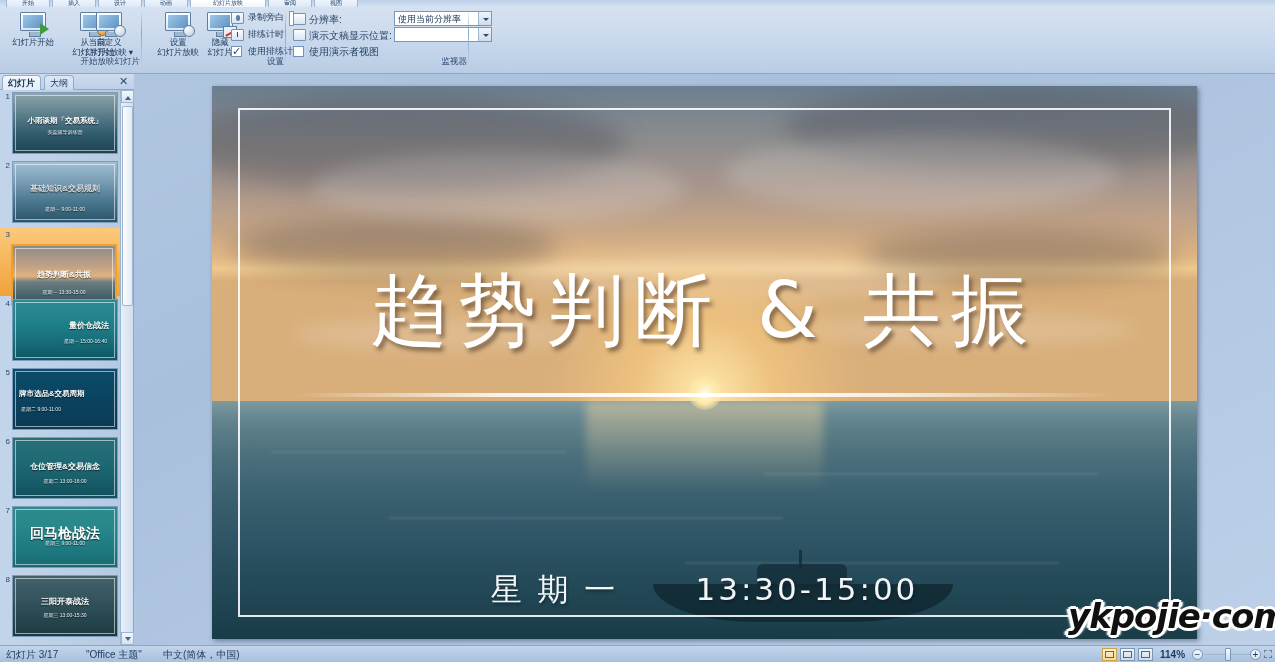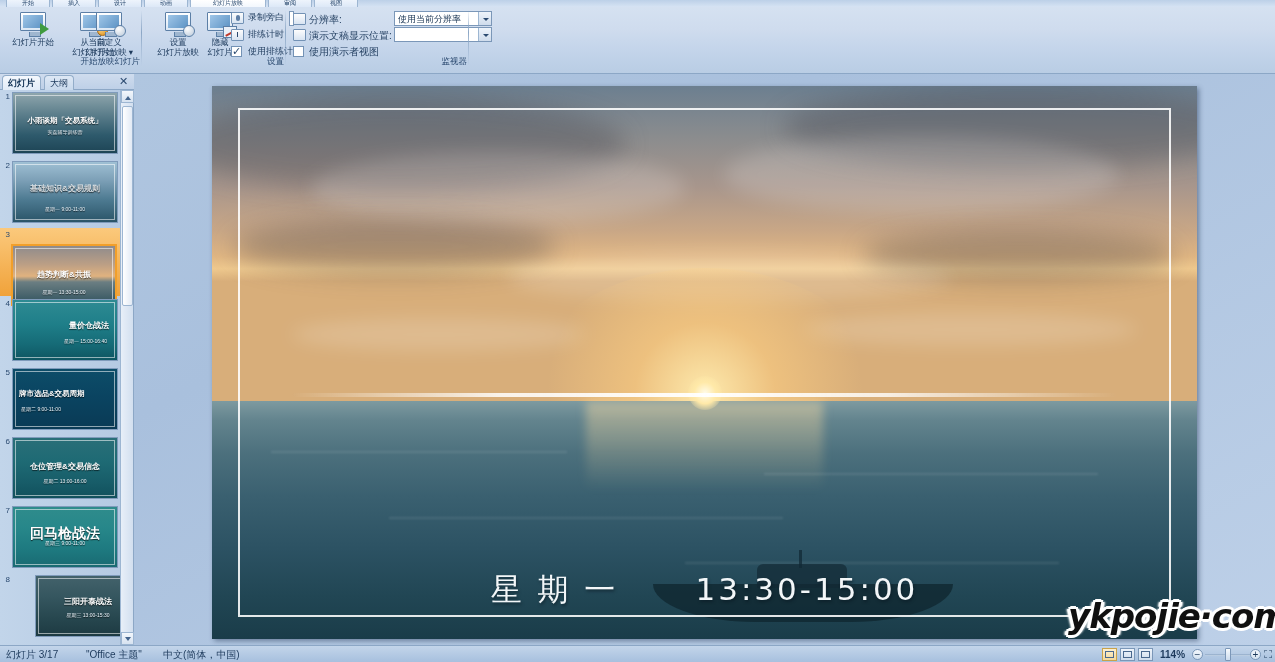--- a/index.html
+++ b/index.html
@@ -495,21 +495,21 @@
         <div class="thumbnum">7</div>
         <div class="thumbframe" style="background:linear-gradient(to bottom,#2f8c8c 0%,#27878a 35%,#1e7a80 70%,#196a72 100%);">
           <div class="thumbinner"></div>
           <div class="thumbtitle" style="top:18px; font-size:14px;">回马枪战法</div>
           <div class="thumbsub" style="top:33px;">星期三    9:00-11:00</div>
         </div>
       </div>
 
       <div class="thumbrow" style="top:483px;">
         <div class="thumbnum">8</div>
-        <div class="thumbframe" style="background:linear-gradient(to bottom,#43626b 0%,#35565f 35%,#27474f 70%,#1d3a42 100%);margin-left:23px;">
+        <div class="thumbframe" style="background:linear-gradient(to bottom,#43626b 0%,#35565f 35%,#27474f 70%,#1d3a42 100%);">
           <div class="thumbinner"></div>
           <div class="thumbtitle" style="top:20px; font-size:8px;">三阳开泰战法</div>
           <div class="thumbsub" style="top:36px;">星期三    13:00-15:30</div>
         </div>
       </div>
     </div>
 
     <div class="pane-scroll">
       <div class="sc-up"></div>
       <div class="sc-thumb"></div>
@@ -539,20 +539,21 @@
         <div class="wave" style="left:56%; top:70%; width:34%;"></div>
         <div class="wave" style="left:18%; top:78%; width:40%;"></div>
         <div class="wave" style="left:48%; top:86%; width:38%;"></div>
         <div class="boat">
           <div class="boat-hull"></div>
           <div class="boat-cab"></div>
           <div class="boat-mast"></div>
         </div>
       </div>
       <div class="framebox"></div>
+      <div class="slide-title">趋势判断 &amp; 共振</div>
       <div class="slide-sub">星 期 一      13:30-15:00</div>
     </div>
   </div>
 
   <div class="watermark">ykpojie·com</div>
 
   <div class="statusbar">
     <div class="st-item" style="left:6px;">幻灯片 3/17</div>
     <div class="st-item" style="left:86px;">"Office 主题"</div>
     <div class="st-item" style="left:163px;">中文(简体，中国)</div>

